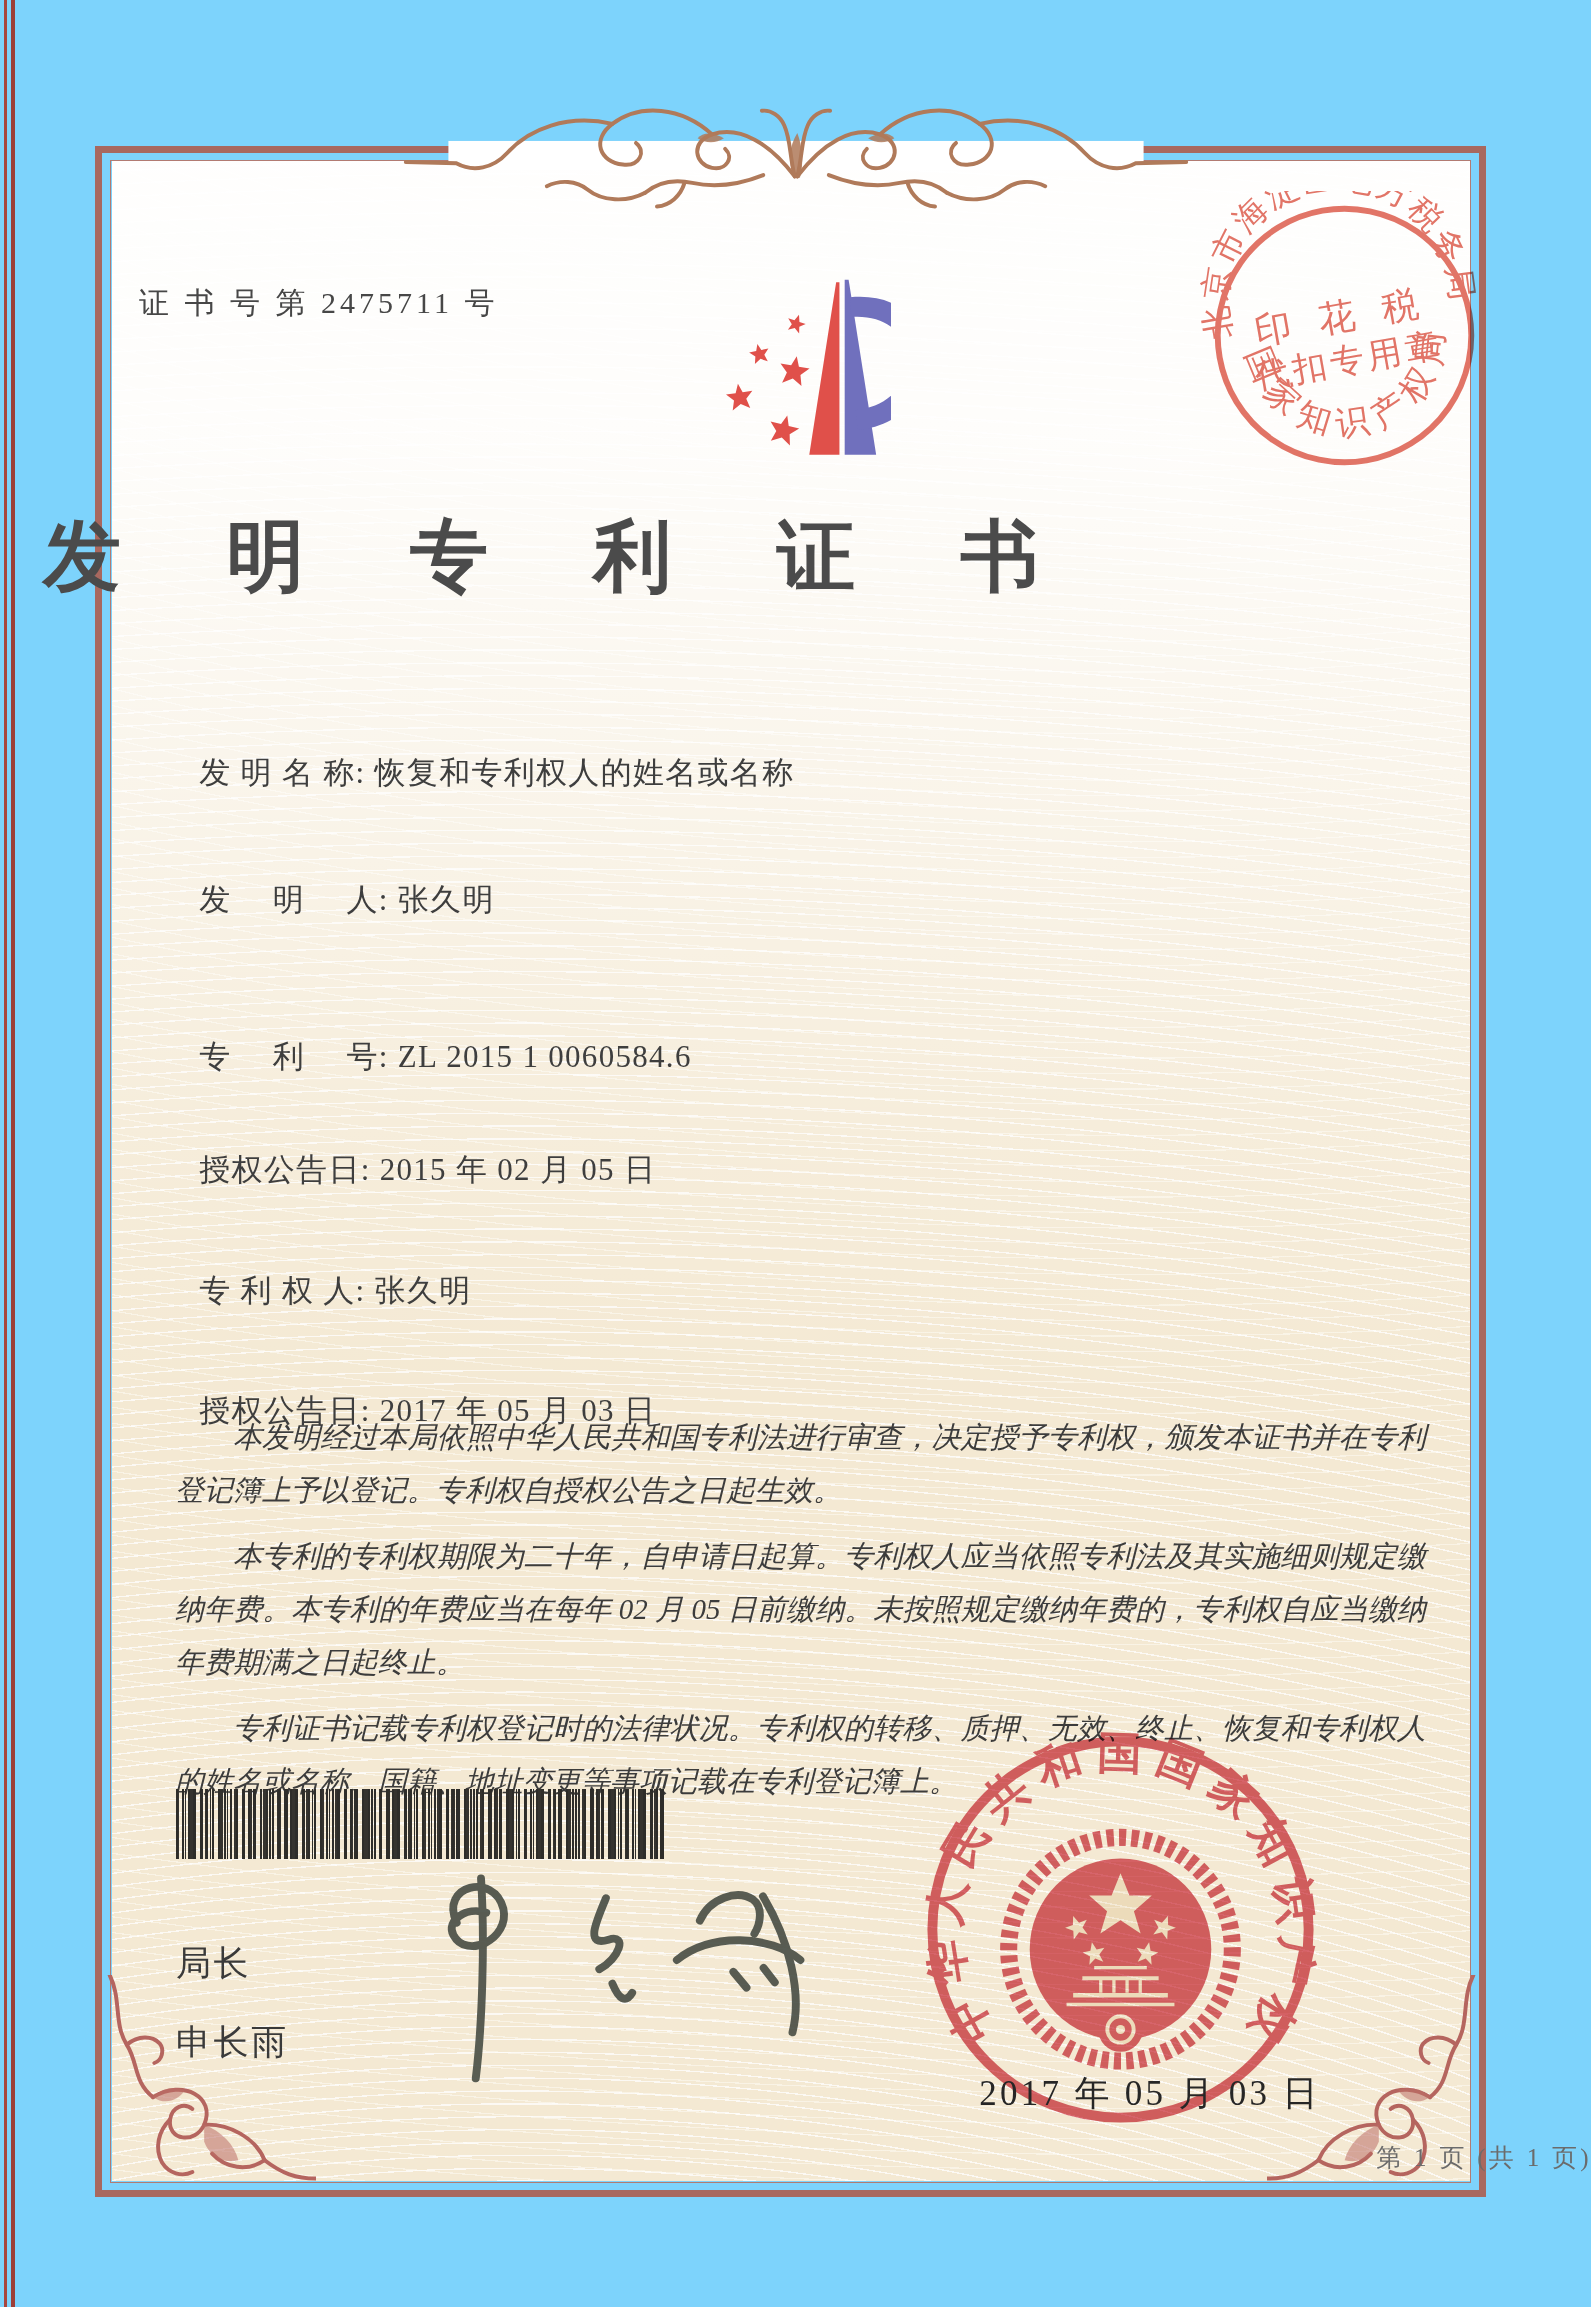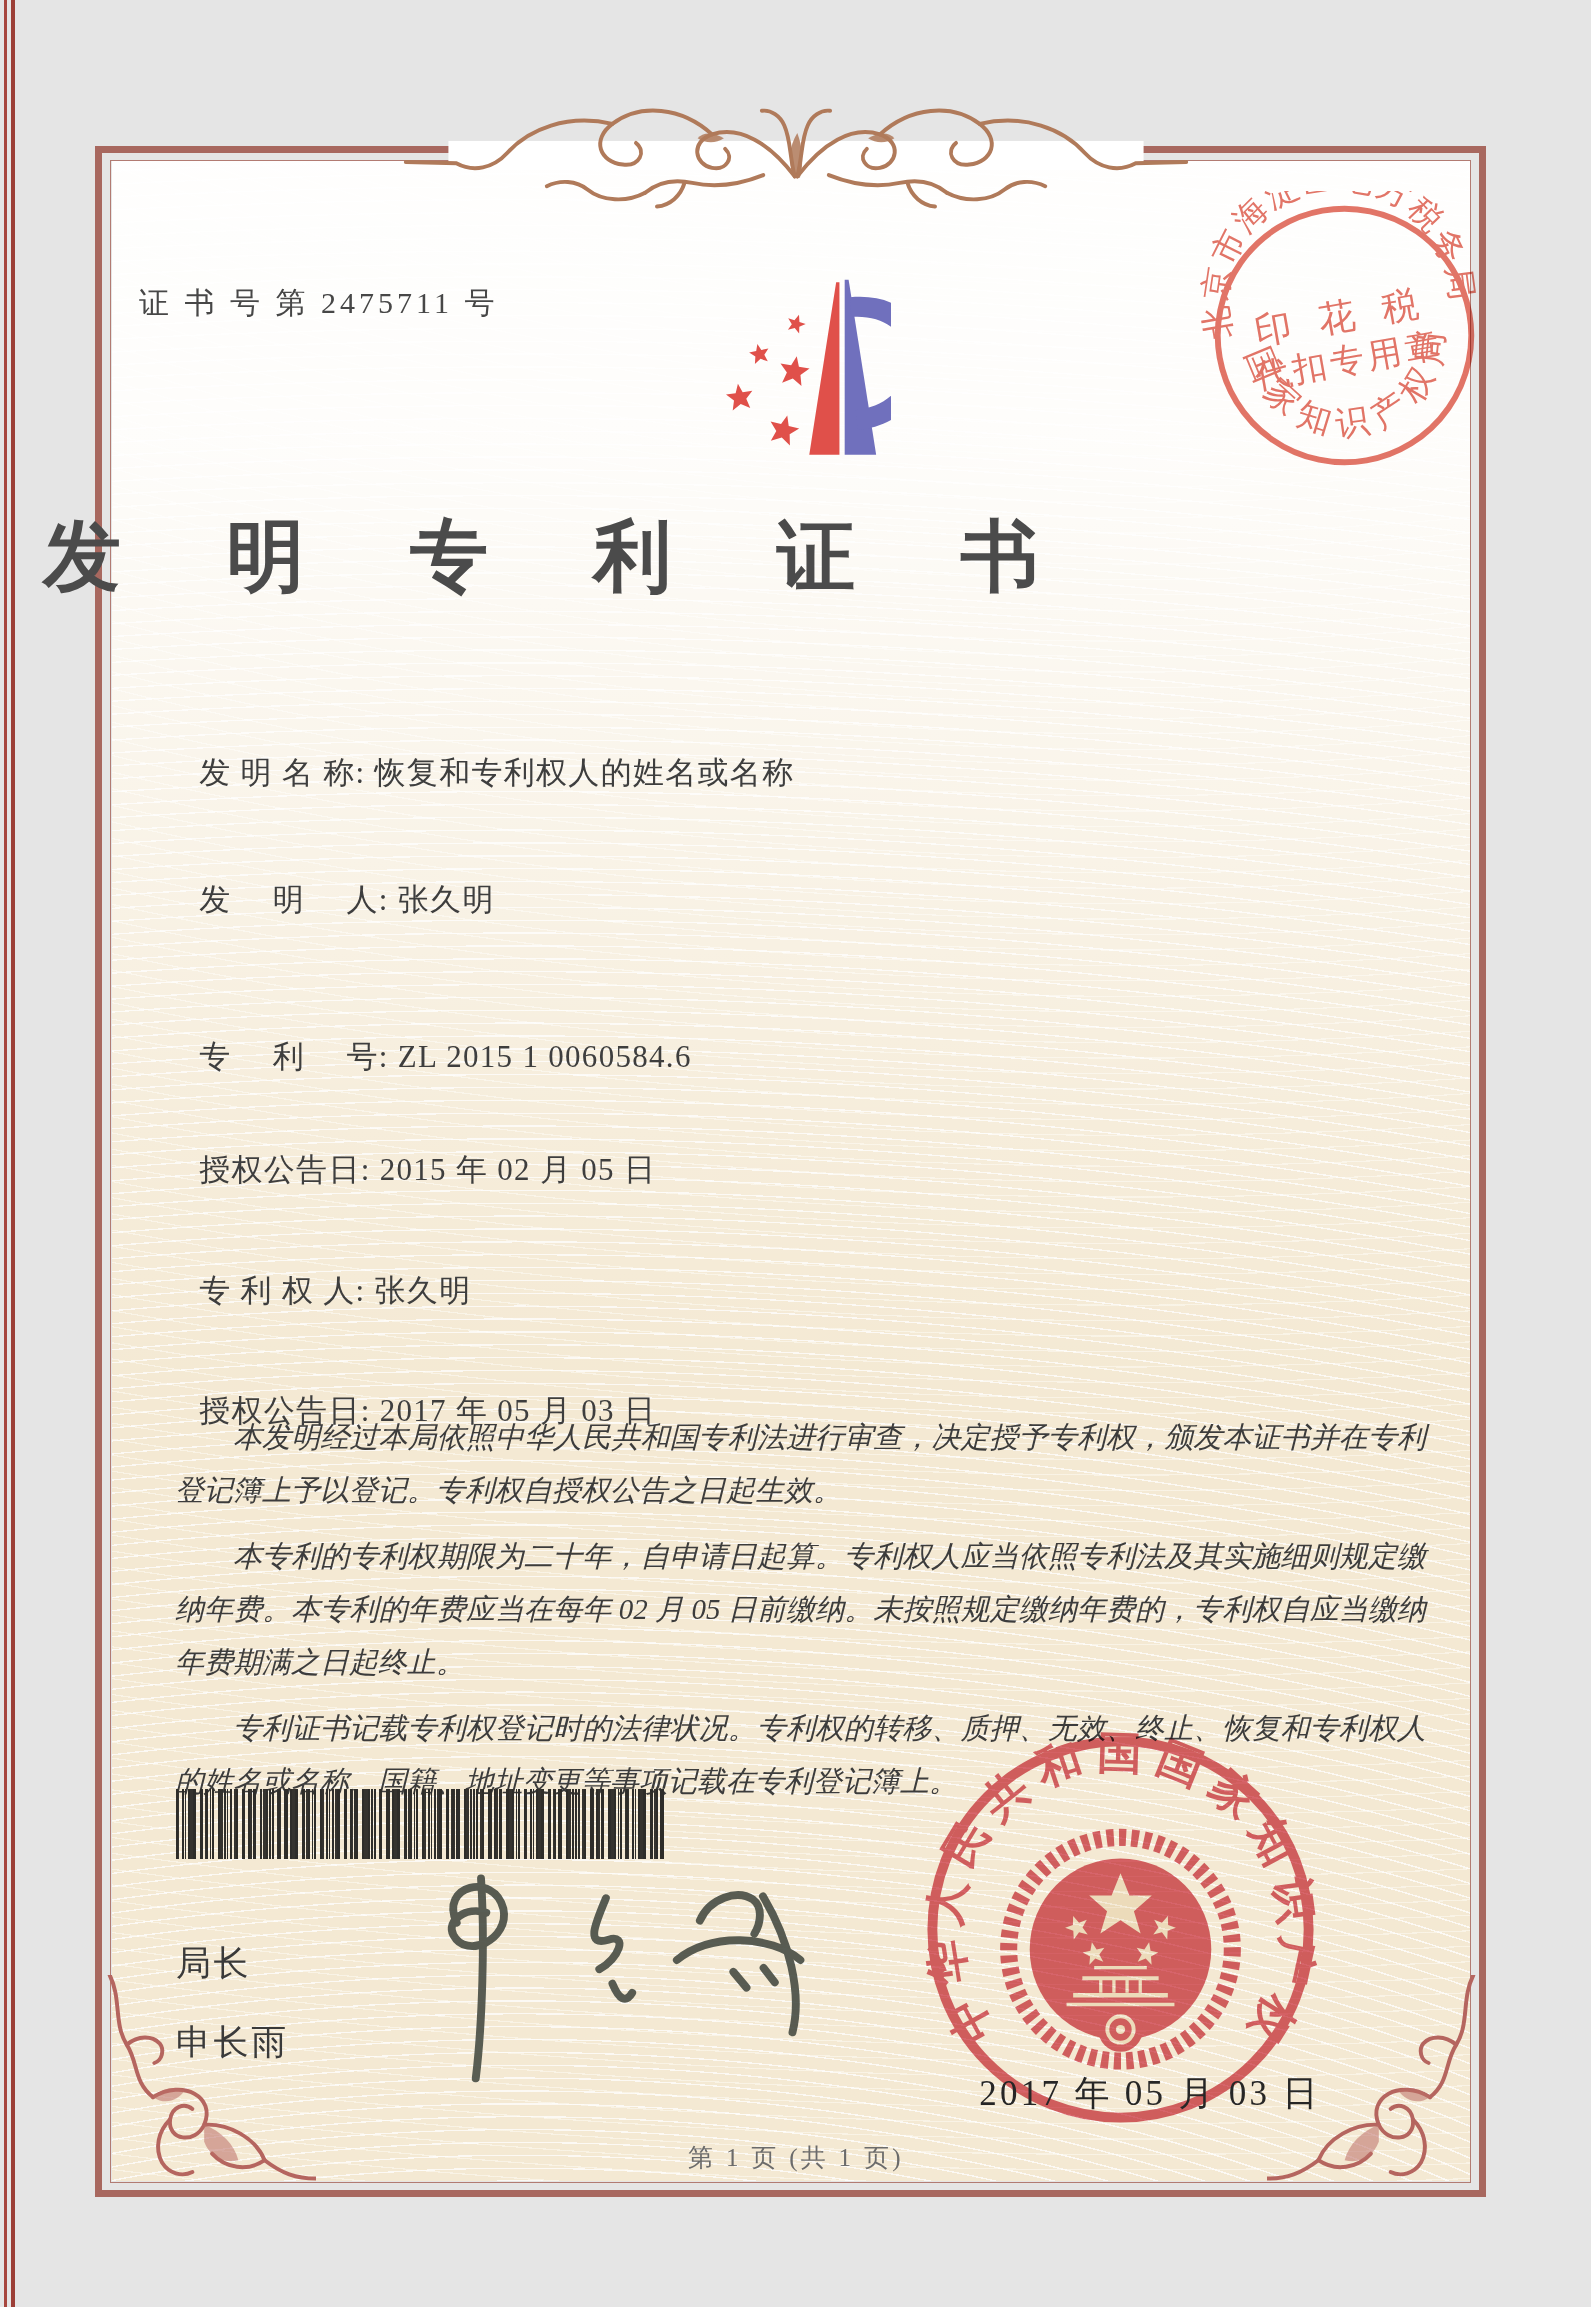--- a/index.html
+++ b/index.html
@@ -1,16 +1,16 @@
 <!DOCTYPE html>
 <html style="font-size:10.5px"><head>
 <meta charset="utf-8">
 <style>
   html,body{margin:0;padding:0;background:#ffffff;}
-  .page{position:relative;width:1592px;height:2307px;background:#e5e5e5;overflow:hidden;
+  .page{position:relative;width:1592px;height:2307px;background:#7dd3fc;overflow:hidden;
         font-family:"Liberation Serif","DejaVu Serif",serif;color:#3f3f3f;}
   
   .scan-edge-a{position:absolute;left:4px;top:0;width:2.6px;height:100%;background:#a7463e;}
   .scan-edge-b{position:absolute;left:10.5px;top:0;width:4.6px;height:100%;background:#9c3f37;}
   
   .paper-bg{position:absolute;left:112px;top:161px;width:1359px;height:2020px;
     background-color:#f4e9d3;
     background-image:
       repeating-radial-gradient(1709px 986px at 30% 135%, rgba(255,255,255,0) 0 20px, rgba(255,255,255,.75) 20px 22.3px),
       repeating-radial-gradient(2103px 1249px at 75% -45%, rgba(255,255,255,0) 0 24px, rgba(253,250,242,.6) 24px 26px);
@@ -35,21 +35,21 @@
     background-image:
       repeating-linear-gradient(90deg,#2e2d2a 0 2px,transparent 2px 6px),
       repeating-linear-gradient(90deg,#2e2d2a 0 1.3px,transparent 1.3px 8.5px),
       repeating-linear-gradient(90deg,#35332f 0 3.3px,transparent 3.3px 14.5px);}
   .director-label{position:absolute;left:176px;top:1940px;font-size:35px;color:#3a3a3a;
     font-family:"Liberation Sans","DejaVu Sans",sans-serif;letter-spacing:2.6px;}
   .director-name{position:absolute;left:176px;top:2019px;font-size:35px;color:#3a3a3a;
     font-family:"Liberation Sans","DejaVu Sans",sans-serif;letter-spacing:2.6px;}
   .seal-date{position:absolute;left:953px;top:2070px;width:394px;text-align:center;
     font-size:35px;color:#262626;letter-spacing:3.3px;white-space:pre;z-index:6;}
-  .footer{position:absolute;left:0;top:2141px;width:1592px;text-align:center;font-size:25px;
+  .footer{position:absolute;left:0;top:2141px;width:1592px;text-align:right;font-size:25px;
     color:#6b6b6b;letter-spacing:3.3px;white-space:pre;}
   .svg-abs{position:absolute;}
   .corner-right{transform:scaleX(-1);}
   .seal-svg{mix-blend-mode:multiply;}
   .stamp-svg{mix-blend-mode:multiply;}
 </style>
 </head>
 <body>
 
 <div class="page">

